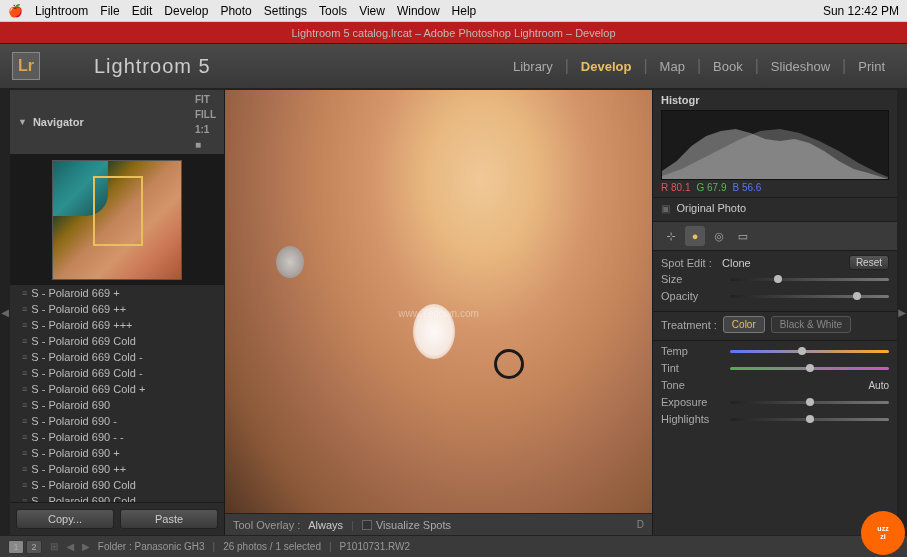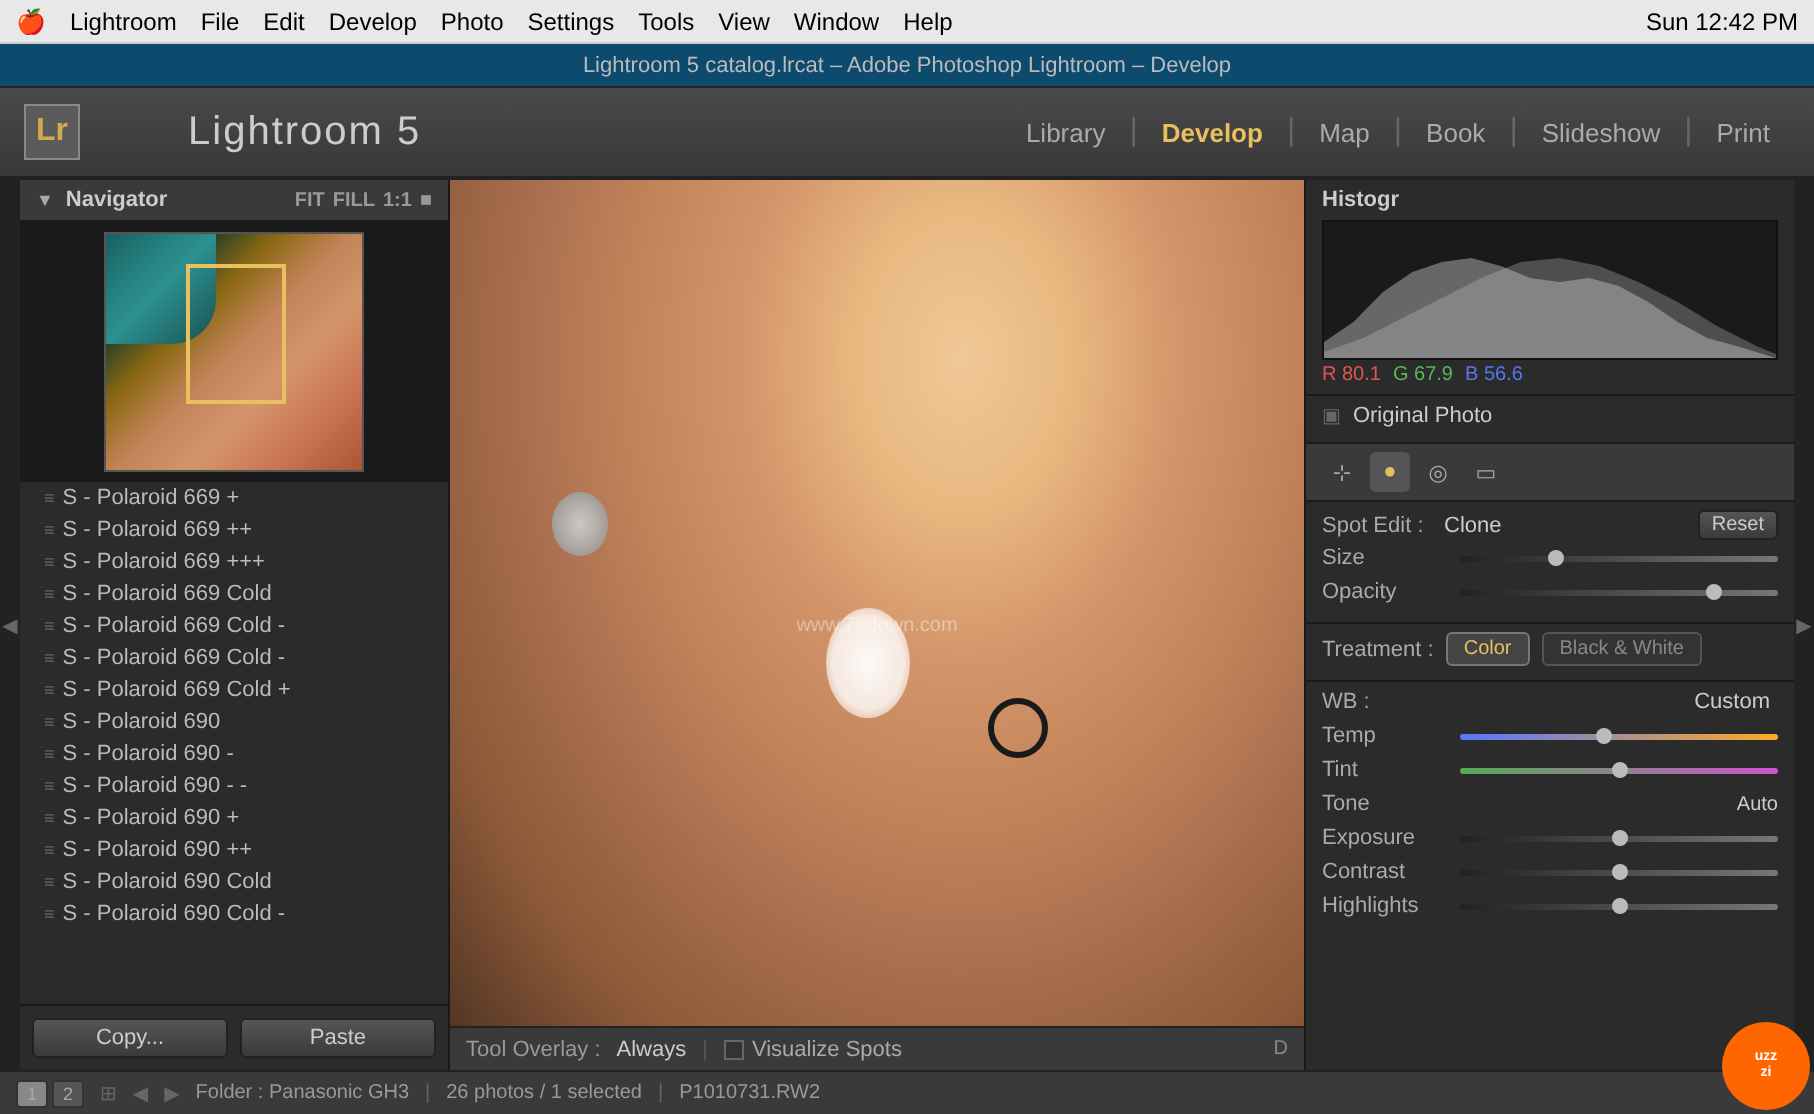--- a/index.html
+++ b/index.html
@@ -23,21 +23,21 @@
       gap: 12px;
       font-size: 12px;
       color: #000;
       border-bottom: 1px solid #ccc;
     }
     .menu-bar span { cursor: default; }
     .menu-bar .time { margin-left: auto; }
 
     
     .title-bar {
-      background: #0c4a6e;
+      background: #b91c1c;
       height: 22px;
       display: flex;
       align-items: center;
       justify-content: center;
       font-size: 11px;
       color: #bbb;
       border-bottom: 1px solid #222;
     }
 
     
@@ -121,20 +121,21 @@
       gap: 6px;
       border-bottom: 1px solid #1a1a1a;
     }
     .panel-header .triangle { color: #aaa; font-size: 9px; }
     .panel-actions {
       display: flex;
       gap: 4px;
       margin-left: auto;
       font-size: 10px;
       color: #999;
+      flex-direction: column;
     }
 
     
     .navigator-thumb {
       position: relative;
       background: #1a1a1a;
       height: 130px;
       display: flex;
       align-items: center;
       justify-content: center;
@@ -727,47 +728,37 @@
     <div class="treatment-section">
       <div class="treatment-row">
         <span class="section-label">Treatment :</span>
         <div class="treat-btn active">Color</div>
         <div class="treat-btn inactive">Black &amp; White</div>
       </div>
     </div>
 
     <div class="develop-controls">
       <div class="control-row">
-        <span class="ctrl-label">WB :</span>
-        <span style="color:#ccc;font-size:11px;flex:1;text-align:right;padding-right:4px;">Custom</span>
-      </div>
-      <div class="control-row">
         <span class="ctrl-label">Temp</span>
         <div class="ctrl-slider" style="background:linear-gradient(to right,#5577ff,#ffaa22);">
           <div class="ctrl-thumb" style="left:45%;"></div>
         </div>
       </div>
       <div class="control-row">
         <span class="ctrl-label">Tint</span>
         <div class="ctrl-slider" style="background:linear-gradient(to right,#55aa55,#cc55cc);">
           <div class="ctrl-thumb" style="left:50%;"></div>
         </div>
       </div>
       <div class="control-row">
         <span class="ctrl-label">Tone</span>
         <span style="color:#ccc;font-size:10px;margin-left:auto;">Auto</span>
       </div>
       <div class="control-row">
         <span class="ctrl-label">Exposure</span>
-        <div class="ctrl-slider">
-          <div class="ctrl-thumb" style="left:50%;"></div>
-        </div>
-      </div>
-      <div class="control-row">
-        <span class="ctrl-label">Contrast</span>
         <div class="ctrl-slider">
           <div class="ctrl-thumb" style="left:50%;"></div>
         </div>
       </div>
       <div class="control-row">
         <span class="ctrl-label">Highlights</span>
         <div class="ctrl-slider">
           <div class="ctrl-thumb" style="left:50%;"></div>
         </div>
       </div>

